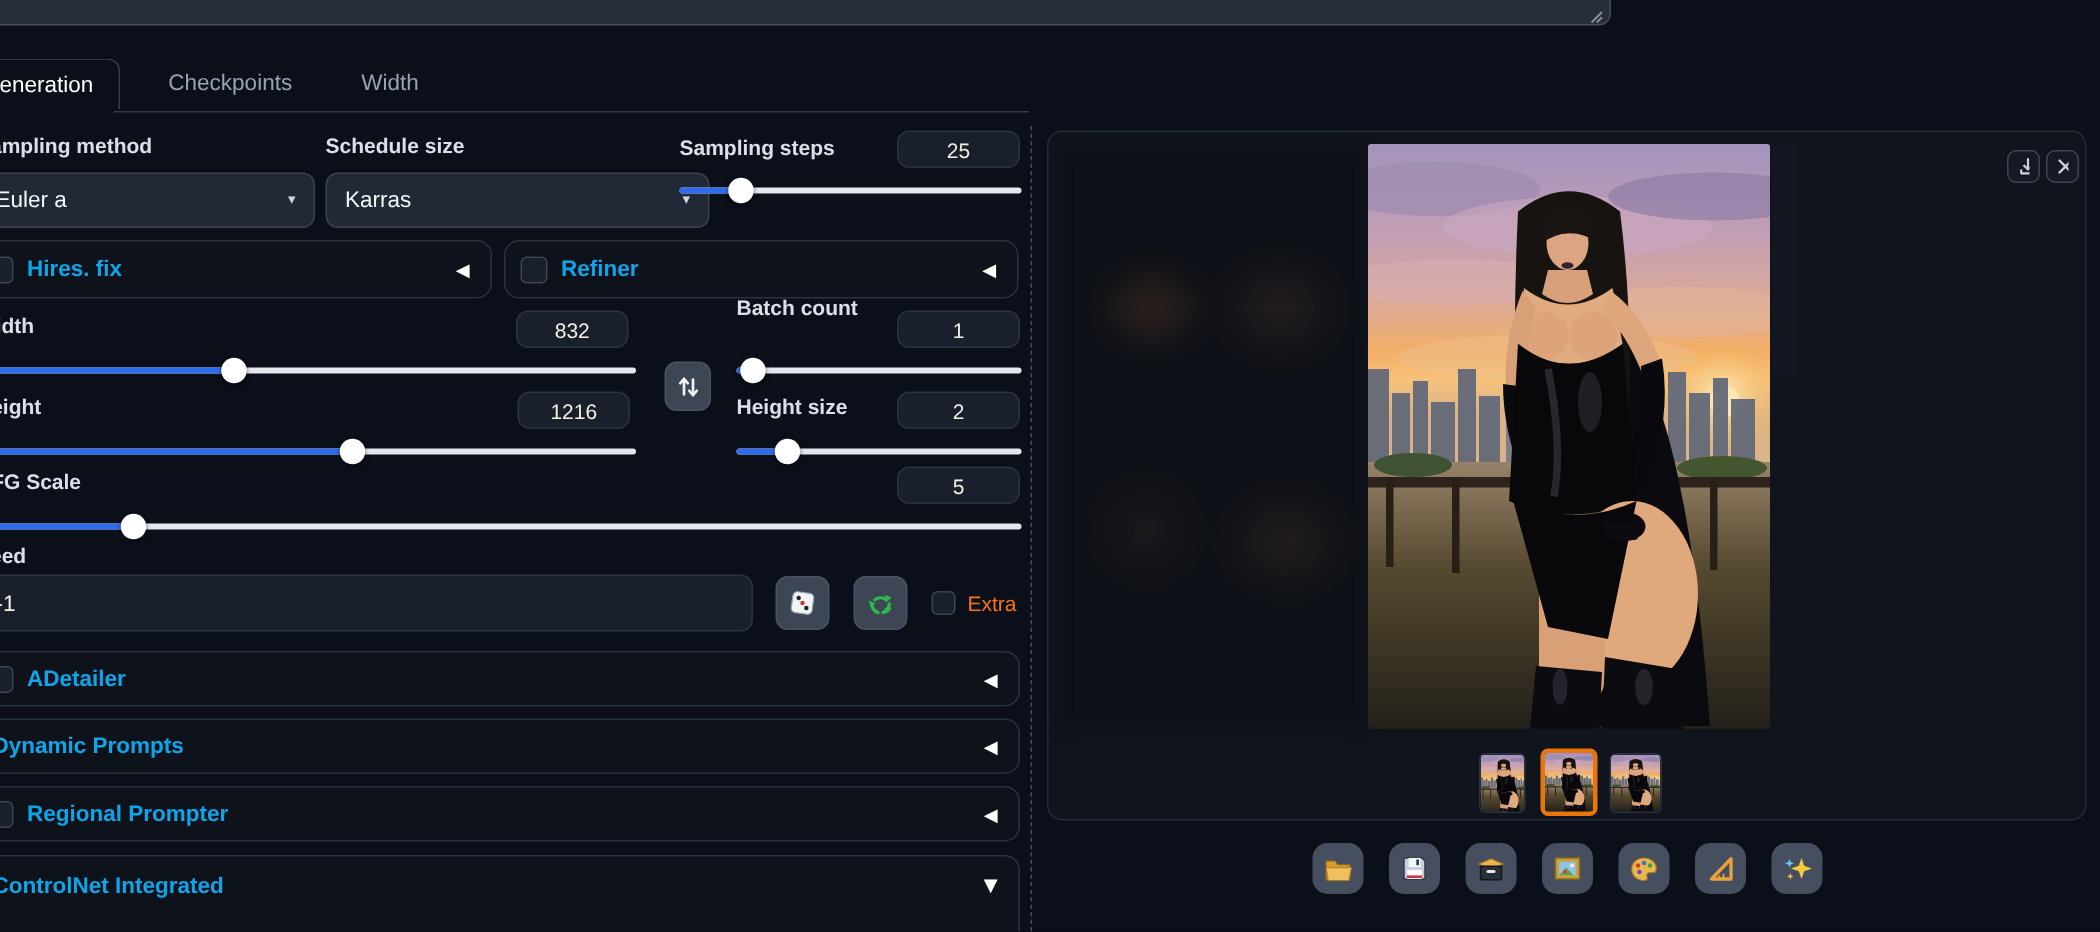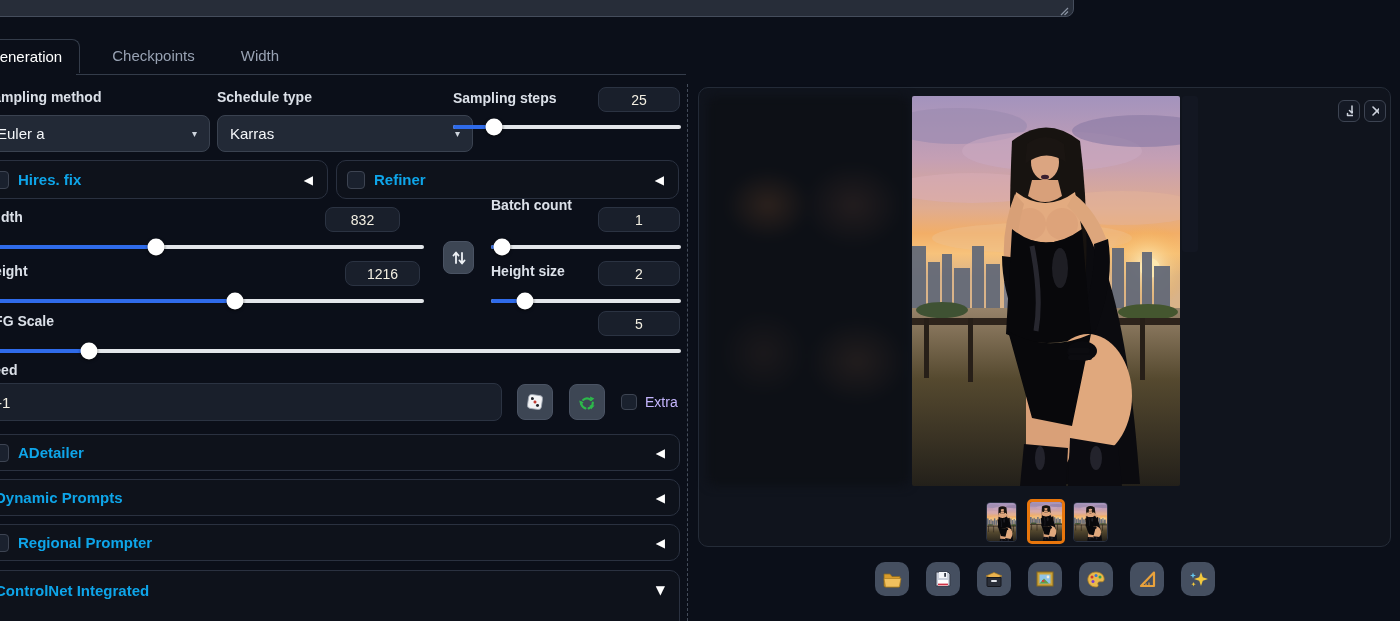--- a/index.html
+++ b/index.html
@@ -54,21 +54,21 @@
      background-image:
        radial-gradient(60px 50px at 30% 28%, rgba(95,62,40,.38), transparent 70%),
        radial-gradient(70px 60px at 72% 28%, rgba(80,55,48,.32), transparent 70%),
        radial-gradient(60px 60px at 28% 66%, rgba(66,48,42,.26), transparent 70%),
        radial-gradient(70px 60px at 74% 68%, rgba(82,58,46,.30), transparent 70%);
      filter:blur(5px);}
   .thumb{background:#10141d;border:1px solid #2a3140;border-radius:4px;overflow:hidden;}
   .thumb.sel{border:3px solid #e8760c;border-radius:5px;}
   .seed-input{background:#191f2b;border:1px solid #2b3342;border-radius:8px;color:#f3efe2;
               font:15px "Liberation Sans",sans-serif;padding:0 12px;outline:none;}
-  .chk-label{font:500 14px "Liberation Sans",sans-serif;color:#c4b5fd;}
+  .chk-label{font:500 14px "Liberation Sans",sans-serif;color:#f97316;}
 </style>
 </head>
 <body>
 
 <div id="screen">
 
   <svg width="0" height="0" style="position:absolute">
     <defs>
       <linearGradient id="sky" x1="0" y1="0" x2="0" y2="1">
         <stop offset="0" stop-color="#a393bd"></stop>
@@ -163,21 +163,21 @@
     <div class="tab" style="margin-left:18px">Width</div>
   </div>
   <div class="abs tabline" style="left:76px;top:74px;width:610px;"></div>
 
   <div class="abs label" style="left:-16px;top:89px">Sampling method</div>
   <div class="abs dropdown" style="left:-16px;top:115px;width:226px">
     <span>Euler a</span>
     <span class="dd-caret ico">▾</span>
   </div>
 
-  <div class="abs label" style="left:217px;top:89px">Schedule type</div>
+  <div class="abs label" style="left:217px;top:89px">Schedule size</div>
   <div class="abs dropdown" style="left:217px;top:115px;width:256px">
     <span>Karras</span>
     <span class="dd-caret ico">▾</span>
   </div>
 
   <div class="abs label" style="left:453px;top:90px">Sampling steps</div>
   <div class="abs numbox" style="left:598px;top:87px;width:82px">25</div>
   <div class="abs" style="left:453px;top:118px;width:228px;height:17px">
     <div class="track">
         <div class="fill" style="width: 18%;"></div>
@@ -190,21 +190,21 @@
     <span class="ttl">Hires. fix</span>
     <span class="caret ico">◀</span>
   </div>
   <div class="abs acc" style="left:336px;top:160px;width:343px;height:39px;padding:0 14px 0 10px;gap:9px">
     <span class="cb"></span>
     <span class="ttl">Refiner</span>
     <span class="caret ico">◀</span>
   </div>
 
   <div class="abs label" style="left:-16px;top:209px">Width</div>
-  <div class="abs numbox" style="left:325px;top:207px;width:75px">832</div>
+  <div class="abs numbox" style="left:344px;top:207px;width:75px">832</div>
   <div class="abs" style="left:-16px;top:238px;width:440px;height:17px">
     <div class="track">
         <div class="fill" style="width: 39%;"></div>
       <div class="knob" style="left: 39%;"></div>
       </div>
   </div>
 
   <div class="abs label" style="left:-16px;top:263px">Height</div>
   <div class="abs numbox" style="left:345px;top:261px;width:75px">1216</div>
   <div class="abs" style="left:-16px;top:292px;width:440px;height:17px">

